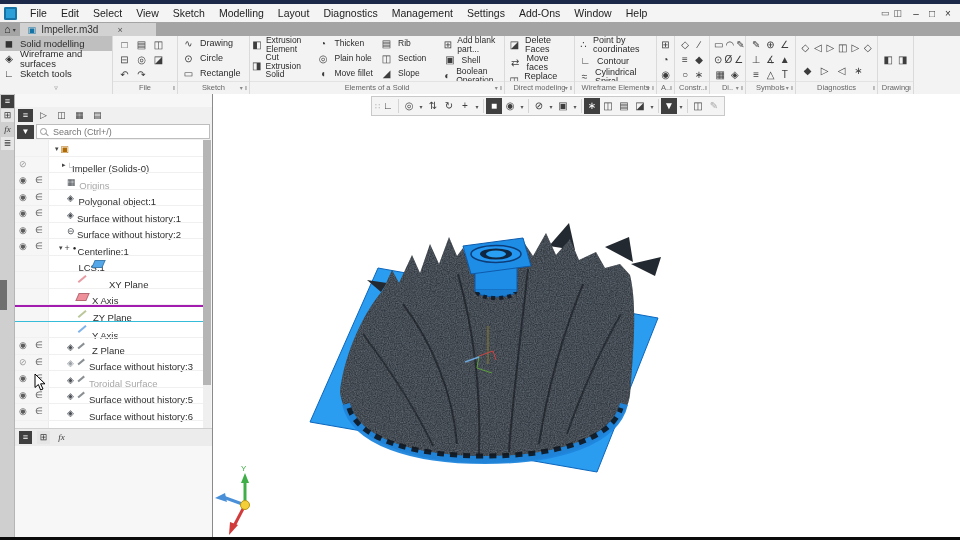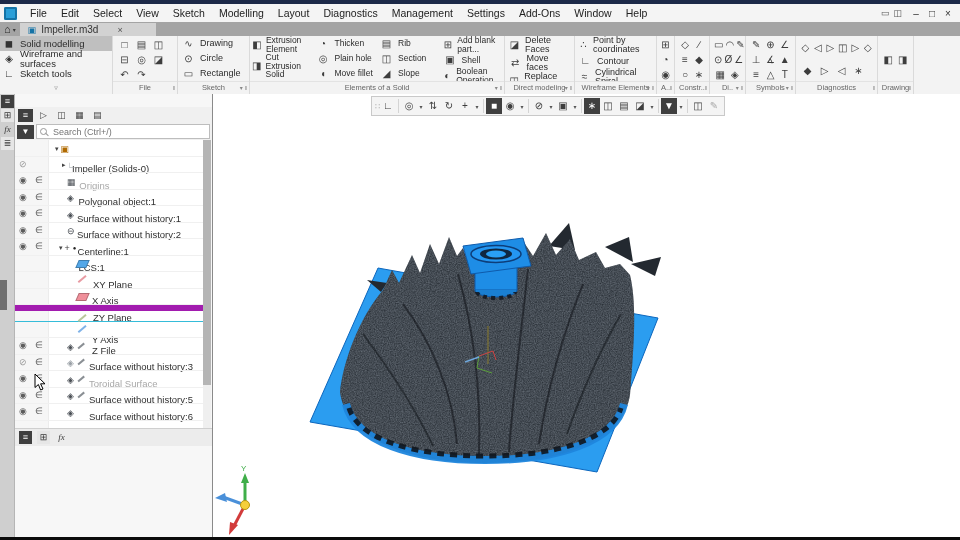--- a/index.html
+++ b/index.html
@@ -58,21 +58,21 @@
   .tt-ico{width:15px;height:13px;font-size:9px;line-height:13px;text-align:center;color:#444;}
   .tt-ico.active{background:#3f3f3f;color:#fff;}
   #tree-search{position:absolute;left:0;top:29px;right:0;height:17px;display:flex;align-items:center;background:#f0f0f0;padding:1px 2px;box-sizing:border-box;gap:2px;}
   #funnel-btn{width:17px;height:14px;background:#3f3f3f;color:#fff;font-size:8px;text-align:center;line-height:14px;flex:none;}
   #tree-search .search-box{flex:1;height:13px;background:#fff;border:1px solid #bdbdbd;display:flex;align-items:center;gap:4px;padding:0 3px;}
   #tree-search input{border:0;outline:0;flex:1;font-size:9px;font-family:"Liberation Sans",sans-serif;color:#555;background:transparent;}
   #tree-rows{position:absolute;left:0;top:46px;width:189px;height:288px;overflow:hidden;background:#fff;}
   .gutter-bg{position:absolute;left:0;top:0;width:33px;height:100%;background:#f6f6f6;border-right:1px solid #ececec;}
   .trow{position:relative;height:16.5px;box-sizing:border-box;border-bottom:1px solid #f0f0f0;font-size:9.5px;color:#2f2f2f;}
   .trow.grey{color:#a8a8a8;}
-  .trow.hl{border-top:6px solid #a21caf;border-bottom:1px solid #35bcd9;}
+  .trow.hl{border-top:2px solid #a21caf;border-bottom:1px solid #35bcd9;}
   .t-eye{position:absolute;left:4px;top:2px;font-size:9px;color:#5d5d5d;}
   .t-eye.off{color:#9a9a9a;}
   .t-mem{position:absolute;left:20px;top:2px;font-size:9px;color:#5d5d5d;}
   .t-caret{font-size:7px;color:#444;margin-right:2px;}
   .t-glyph{font-size:9px;margin-right:3px;}
   .t-axis2{display:inline-block;width:8px;height:1.5px;background:#8a8f94;transform:rotate(-40deg);margin:0 4px 2px 0;}
   .t-bullet{font-size:6px;color:#222;margin-right:2px;}
   .t-label{vertical-align:middle;margin-top:40px;}
   .t-line{position:absolute;top:3px;display:flex;align-items:center;height:11px;white-space:nowrap;}
   .plane-ico{display:inline-block;width:9px;height:6px;transform:skewX(-24deg);margin-right:5px;border:1px solid rgba(0,0,0,.25);}
@@ -493,21 +493,21 @@
               <span class="t-eye">◉</span>
               <span class="t-mem">∈</span>
               <span class="t-line" style="left: 44px;">
                 <span class="t-caret">▾</span>
                 <span class="t-glyph" style="color: rgb(68, 68, 68);">+</span>
                 <span class="t-bullet">●</span>
                 <span class="t-label">LCS:1</span>
               </span>
             </div>
             <div class="trow">
-              <span class="t-line" style="left: 62px;">
+              <span class="t-line" style="left: 78px;">
                 <span class="plane-ico" style="background: rgb(83, 167, 232);"></span>
                 <span class="t-label">XY Plane</span>
               </span>
             </div>
             <div class="trow">
               <span class="t-line" style="left: 62px;">
                 <span class="axis-ico" style="background: rgb(232, 154, 162);"></span>
                 <span class="t-label">X Axis</span>
               </span>
             </div>
@@ -519,21 +519,21 @@
             </div>
             <div class="trow hl">
               <span class="t-line" style="left: 62px;">
                 <span class="axis-ico" style="background: rgb(185, 199, 155);"></span>
                 <span class="t-label">Y Axis</span>
               </span>
             </div>
             <div class="trow">
               <span class="t-line" style="left: 62px;">
                 <span class="axis-ico" style="background: rgb(127, 178, 232);"></span>
-                <span class="t-label">Z File</span>
+                <span class="t-label">Z Plane</span>
               </span>
             </div>
             <div class="trow">
               <span class="t-eye">◉</span>
               <span class="t-mem">∈</span>
               <span class="t-line" style="left: 52px;">
                 <span class="t-glyph" style="color: rgb(74, 79, 85);">◈</span>
                 <span class="t-axis2"></span>
                 <span class="t-label">Surface without history:3</span>
               </span>

